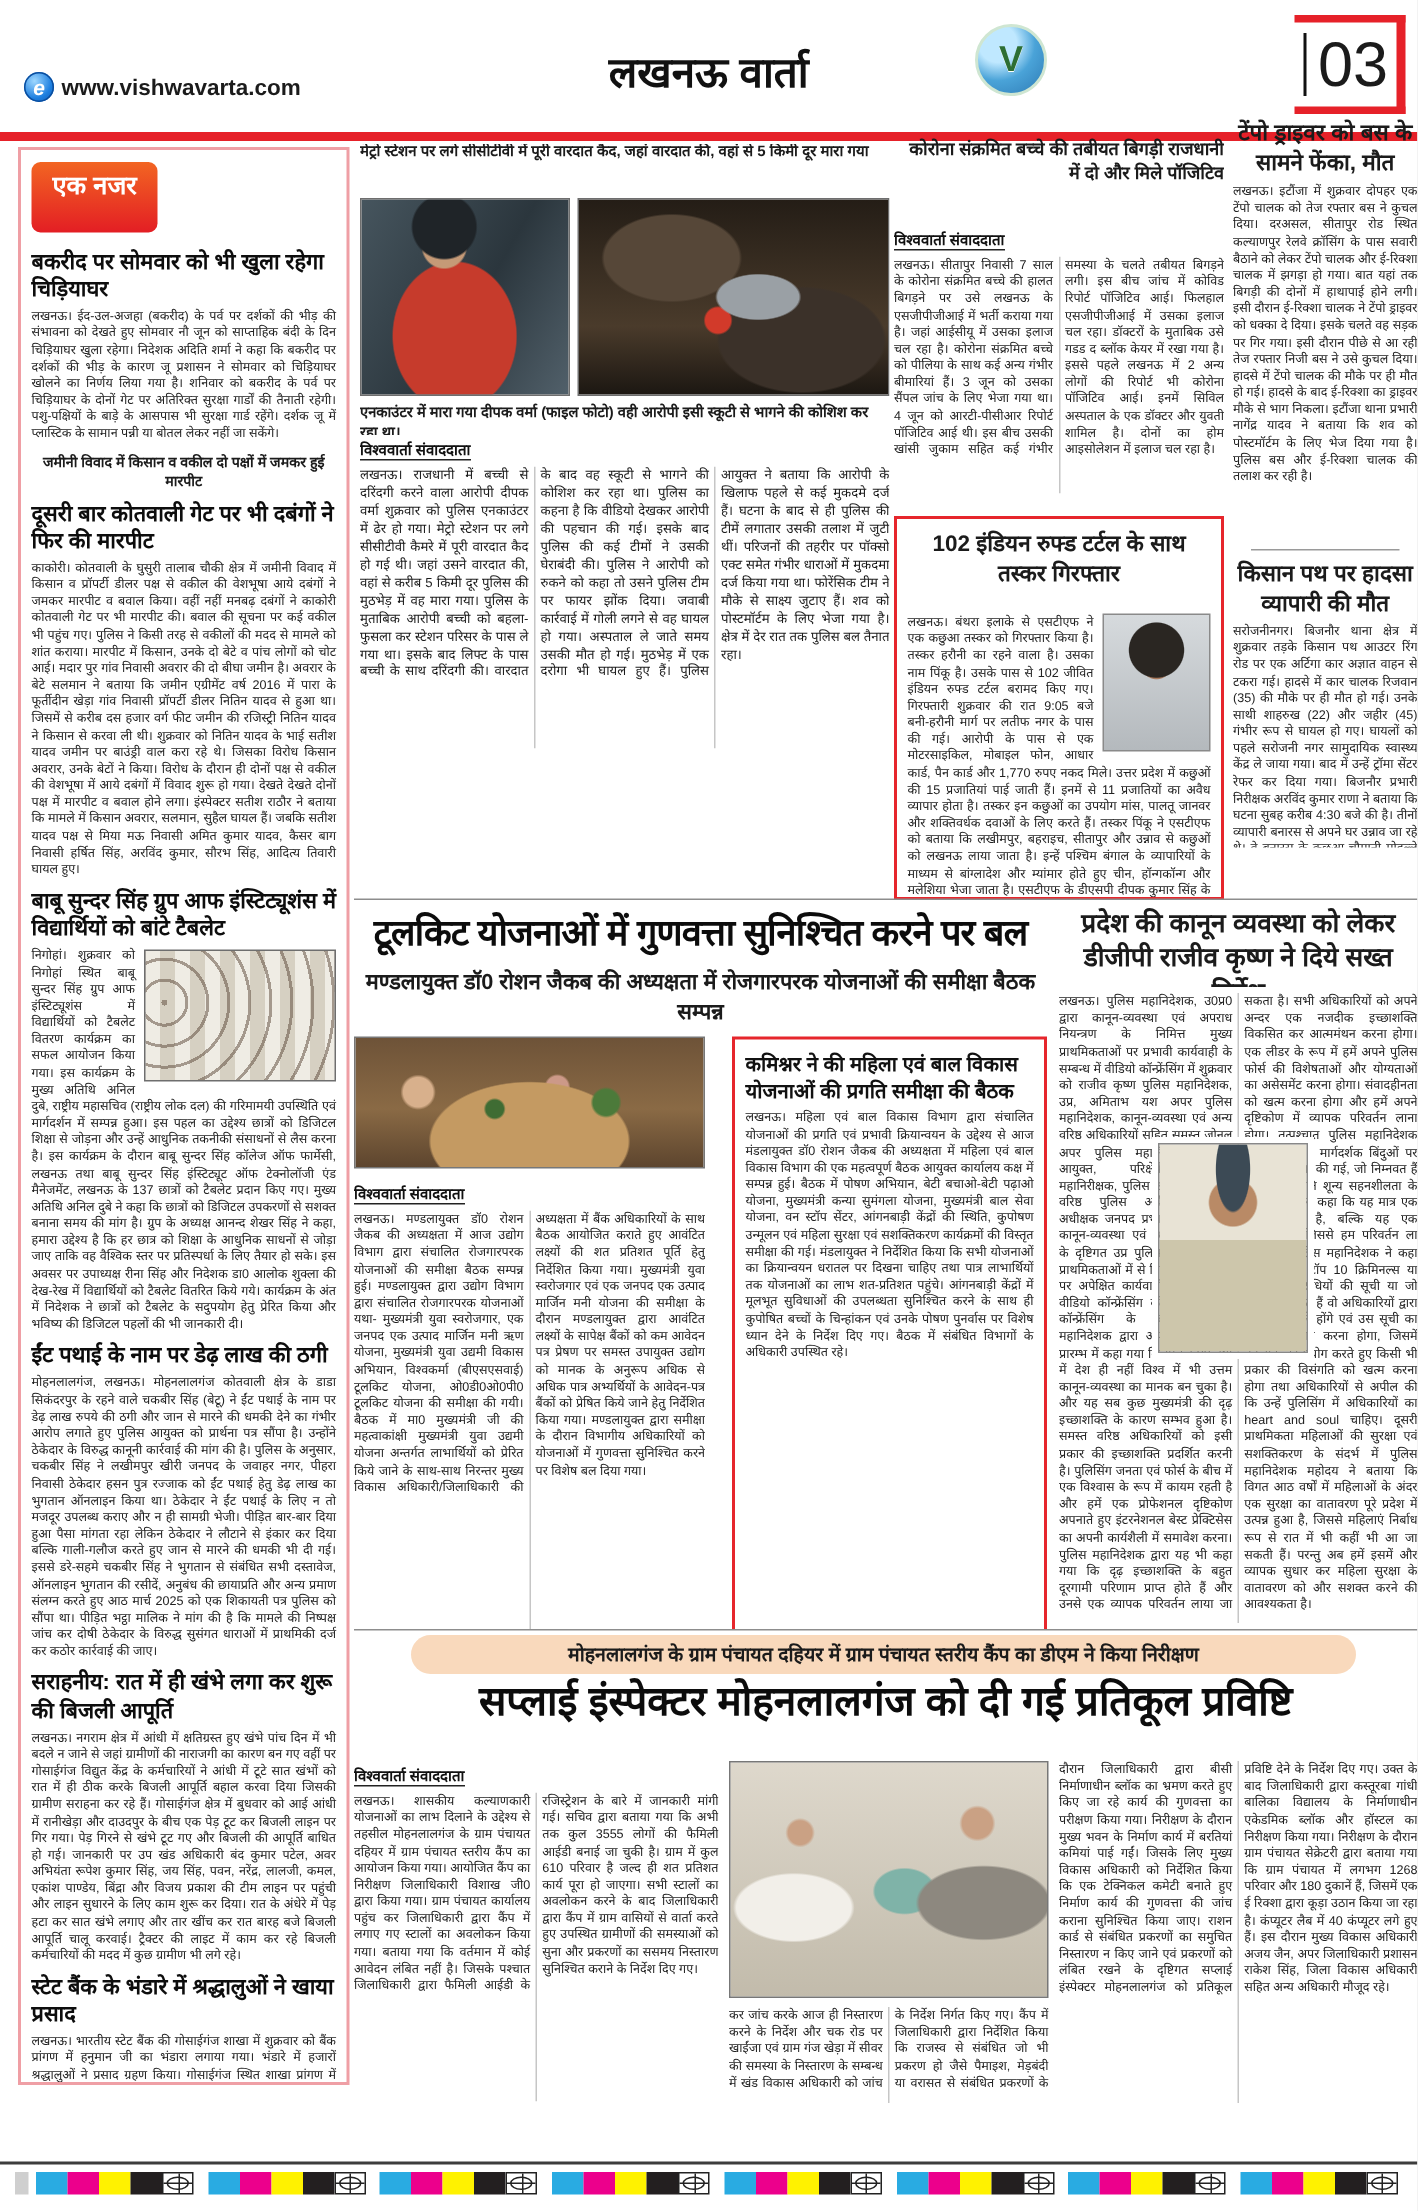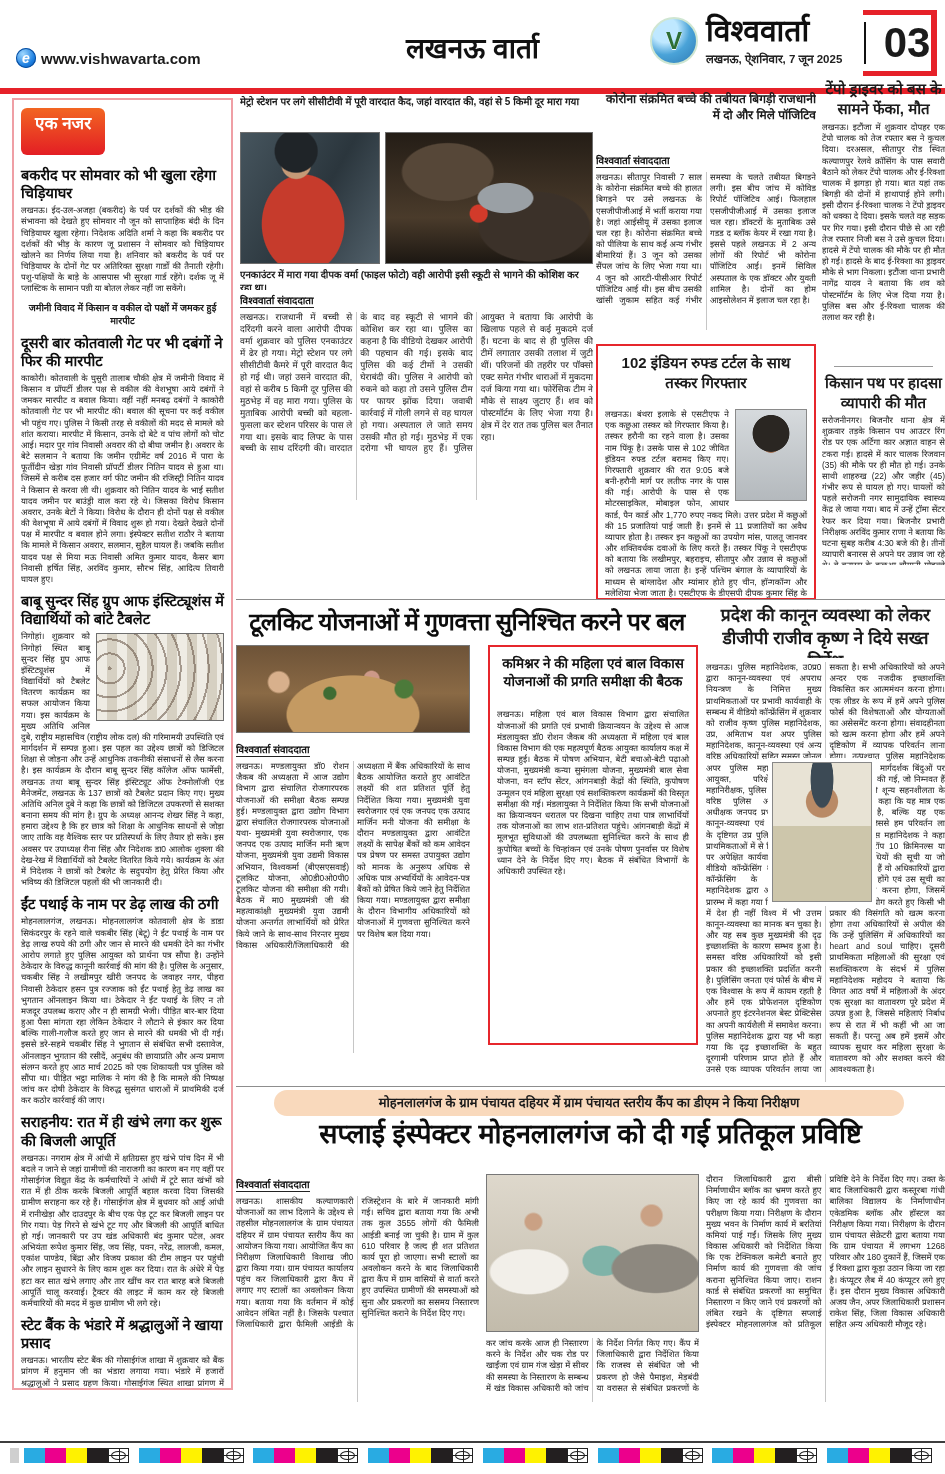--- a/index.html
+++ b/index.html
@@ -11,21 +11,21 @@
   
   .masthead{position:absolute;left:0;top:0;width:945px;height:88px}
   .site{position:absolute;left:16px;top:48px;font-weight:bold;font-size:15px;display:flex;align-items:center;gap:5px}
   .e-icon{display:inline-block;width:20px;height:20px;border-radius:50%;background:radial-gradient(circle at 35% 30%,#9fd8ff,#1d7fe0 60%,#0b57b0);color:#fff;font-weight:bold;font-style:italic;text-align:center;line-height:20px;font-size:14px;box-shadow:inset 0 0 0 1px #0a4d9e}
   .section-title{position:absolute;left:0;right:0;top:28px;text-align:center;font-size:28px;font-weight:800;color:#111}
   .brand{position:absolute;left:650px;top:16px;display:flex;align-items:center;gap:8px}
   .logo{width:48px;height:48px;border-radius:50%;background:radial-gradient(circle at 30% 25%,#bfe8ff 0 28%,#4aa3d8 55%,#2e7bb5);display:flex;align-items:center;justify-content:center;color:#2d6e34;font-weight:800;font-size:24px;border:2px solid #cfe6d2;text-shadow:0 1px 0 #fff}
   .brand-name{font-size:30px;font-weight:800;color:#0e0e0e;line-height:1}
   .brand-date{font-size:11.5px;font-weight:bold;color:#222;margin-top:5px}
   .pageno{position:absolute;right:8px;top:10px;width:74px;height:66px;border-top:5px solid #e62129;border-right:6px solid #e62129;border-bottom:5px solid #e62129;display:flex;align-items:center;justify-content:center}
-  .pageno span{font-size:42px;font-weight:700;border-left:2px solid #111;padding-left:18px;line-height:1}
+  .pageno span{font-size:42px;font-weight:400;border-left:2px solid #111;padding-left:8px;line-height:1}
   .red-rule{position:absolute;left:0;top:88px;width:945px;height:6px;background:#e62129}
 
   
   h3.sb{font-size:14.5px;font-weight:800;line-height:1.25;margin:7px 0 3px;color:#0d0d0d}
   p.body{font-size:8.4px;line-height:1.33;text-align:justify;color:#222}
   .byline{display:inline-block;font-weight:bold;font-size:10px;border-bottom:1px solid #222;margin:1px 0 4px;color:#111}
   .cols2{column-count:2;column-gap:8px;column-rule:1px solid #c6c6c6;overflow:hidden}
   .cols3{column-count:3;column-gap:8px;column-rule:1px solid #c6c6c6;overflow:hidden}
   .mini-rule{height:1px;background:#9a9a9a;margin:6px 12px}
 
@@ -94,21 +94,21 @@
   .ph-meeting{position:absolute;left:0;top:0;width:234px;height:88px;border:1px solid #777;background:
     radial-gradient(circle at 72% 50%,#4c7a3a 0 5%,transparent 6%),
     radial-gradient(circle at 40% 55%,#3f6c33 0 4%,transparent 5%),
     radial-gradient(ellipse at 50% 80%,#c49a62 0 40%,transparent 41%),
     radial-gradient(circle at 18% 42%,#d8b08c 0 5%,transparent 6%),
     radial-gradient(circle at 58% 38%,#c98 0 5%,transparent 6%),
     linear-gradient(#6e5338,#8a6a45 55%,#5d452e)}
   .tk-byline{position:absolute;left:0;top:96px}
   .tk-cols{position:absolute;left:0;top:116px;width:234px;height:292px}
   .combox{position:absolute;left:252px;top:0;width:210px;height:400px;border:2.5px solid #e6262c;padding:8px 7px;overflow:hidden}
-  .combox h3{font-size:13.5px;font-weight:800;text-align:center;line-height:1.35;color:#111;margin-bottom:18px}
+  .combox h3{font-size:13.5px;font-weight:800;line-height:1.35;color:#111;margin-bottom:2px}
 
   .dgp{position:absolute;left:706px;top:604px;width:239px;height:482px;overflow:hidden}
   .dgp h2{font-size:17.5px;font-weight:800;text-align:center;line-height:1.3;height:54px;overflow:hidden}
   .dgp .cols2{height:420px;margin-top:4px}
   .ph-officer{position:absolute;left:66px;top:158px;width:100px;height:140px;border:1px solid #888;outline:4px solid #fff;background:
     radial-gradient(ellipse at 50% 12%,#3c4a55 0 16%,transparent 17%),
     radial-gradient(circle at 50% 28%,#b98a66 0 14%,transparent 15%),
     linear-gradient(#e8e3d5 0 46%,#cdc6ab 46%)}
 
   
@@ -148,24 +148,20 @@
   <header class="masthead">
     <div class="site">
       <span class="e-icon">e</span>
       <span>www.vishwavarta.com</span>
     </div>
     <div class="section-title">लखनऊ वार्ता</div>
     <div class="brand">
       <div class="logo">
           <span>V</span>
         </div>
-      <div>
-        <div class="brand-name">विश्ववार्ता</div>
-        <div class="brand-date">लखनऊ,  ऐ्शनिवार, 7 जून 2025</div>
-      </div>
     </div>
     <div class="pageno">
         <span>03</span>
       </div>
   </header>
   <div class="red-rule"></div>
 
   <aside class="sidebar">
     <span class="eyebar">एक नजर</span>
 
@@ -238,20 +234,21 @@
     <h2>किसान पथ पर हादसा व्यापारी की मौत</h2>
     <div class="kbody">
       <p class="body">सरोजनीनगर। बिजनौर थाना क्षेत्र में शुक्रवार तड़के किसान पथ आउटर रिंग रोड पर एक अर्टिगा कार अज्ञात वाहन से टकरा गई। हादसे में कार चालक रिजवान (35) की मौके पर ही मौत हो गई। उनके साथी शाहरुख (22) और जहीर (45) गंभीर रूप से घायल हो गए। घायलों को पहले सरोजनी नगर सामुदायिक स्वास्थ्य केंद्र ले जाया गया। बाद में उन्हें ट्रॉमा सेंटर रेफर कर दिया गया। बिजनौर प्रभारी निरीक्षक अरविंद कुमार राणा ने बताया कि घटना सुबह करीब 4:30 बजे की है। तीनों व्यापारी बनारस से अपने घर उन्नाव जा रहे थे। वे बनारस के कछुआ चौमानी मोहल्ले में सीमेंटेड गमले बनाने और बेचने का काम करते थे।</p>
     </div>
   </section>
 
   <div class="hline" style="left:236px;top:599px;width:709px"></div>
 
   <section class="toolkit">
     <h1>टूलकिट योजनाओं में गुणवत्ता सुनिश्चित करने पर बल</h1>
+    <div class="sub2">मण्डलायुक्त डॉ0 रोशन जैकब की अध्यक्षता में रोजगारपरक योजनाओं की समीक्षा बैठक सम्पन्न</div>
     <div class="tk-area">
       <div class="ph-meeting"></div>
       <span class="byline tk-byline">विश्ववार्ता संवाददाता</span>
       <div class="cols2 tk-cols">
         <p class="body">लखनऊ। मण्डलायुक्त डॉ0 रोशन जैकब की अध्यक्षता में आज उद्योग विभाग द्वारा संचालित रोजगारपरक योजनाओं की समीक्षा बैठक सम्पन्न हुई। मण्डलायुक्त द्वारा उद्योग विभाग द्वारा संचालित रोजगारपरक योजनाओं यथा- मुख्यमंत्री युवा स्वरोजगार, एक जनपद एक उत्पाद मार्जिन मनी ऋण योजना, मुख्यमंत्री युवा उद्यमी विकास अभियान, विश्वकर्मा (बीएसएसवाई) टूलकिट योजना, ओ0डी0ओ0पी0 टूलकिट योजना की समीक्षा की गयी। बैठक में मा0 मुख्यमंत्री जी की महत्वाकांक्षी मुख्यमंत्री युवा उद्यमी योजना अन्तर्गत लाभार्थियों को प्रेरित किये जाने के साथ-साथ निरन्तर मुख्य विकास अधिकारी/जिलाधिकारी की अध्यक्षता में बैंक अधिकारियों के साथ बैठक आयोजित कराते हुए आवंटित लक्ष्यों की शत प्रतिशत पूर्ति हेतु निर्देशित किया गया। मुख्यमंत्री युवा स्वरोजगार एवं एक जनपद एक उत्पाद मार्जिन मनी योजना की समीक्षा के दौरान मण्डलायुक्त द्वारा आवंटित लक्ष्यों के सापेक्ष बैंकों को कम आवेदन पत्र प्रेषण पर समस्त उपायुक्त उद्योग को मानक के अनुरूप अधिक से अधिक पात्र अभ्यर्थियों के आवेदन-पत्र बैंकों को प्रेषित किये जाने हेतु निर्देशित किया गया। मण्डलायुक्त द्वारा समीक्षा के दौरान विभागीय अधिकारियों को योजनाओं में गुणवत्ता सुनिश्चित करने पर विशेष बल दिया गया।</p>
       </div>
       <div class="combox">
         <h3>कमिश्नर ने की महिला एवं बाल विकास योजनाओं की प्रगति समीक्षा की बैठक</h3>
         <p class="body">लखनऊ। महिला एवं बाल विकास विभाग द्वारा संचालित योजनाओं की प्रगति एवं प्रभावी क्रियान्वयन के उद्देश्य से आज मंडलायुक्त डॉ0 रोशन जैकब की अध्यक्षता में महिला एवं बाल विकास विभाग की एक महत्वपूर्ण बैठक आयुक्त कार्यालय कक्ष में सम्पन्न हुई। बैठक में पोषण अभियान, बेटी बचाओ-बेटी पढ़ाओ योजना, मुख्यमंत्री कन्या सुमंगला योजना, मुख्यमंत्री बाल सेवा योजना, वन स्टॉप सेंटर, आंगनबाड़ी केंद्रों की स्थिति, कुपोषण उन्मूलन एवं महिला सुरक्षा एवं सशक्तिकरण कार्यक्रमों की विस्तृत समीक्षा की गई। मंडलायुक्त ने निर्देशित किया कि सभी योजनाओं का क्रियान्वयन धरातल पर दिखना चाहिए तथा पात्र लाभार्थियों तक योजनाओं का लाभ शत-प्रतिशत पहुंचे। आंगनबाड़ी केंद्रों में मूलभूत सुविधाओं की उपलब्धता सुनिश्चित करने के साथ ही कुपोषित बच्चों के चिन्हांकन एवं उनके पोषण पुनर्वास पर विशेष ध्यान देने के निर्देश दिए गए। बैठक में संबंधित विभागों के अधिकारी उपस्थित रहे।</p>
       </div>

